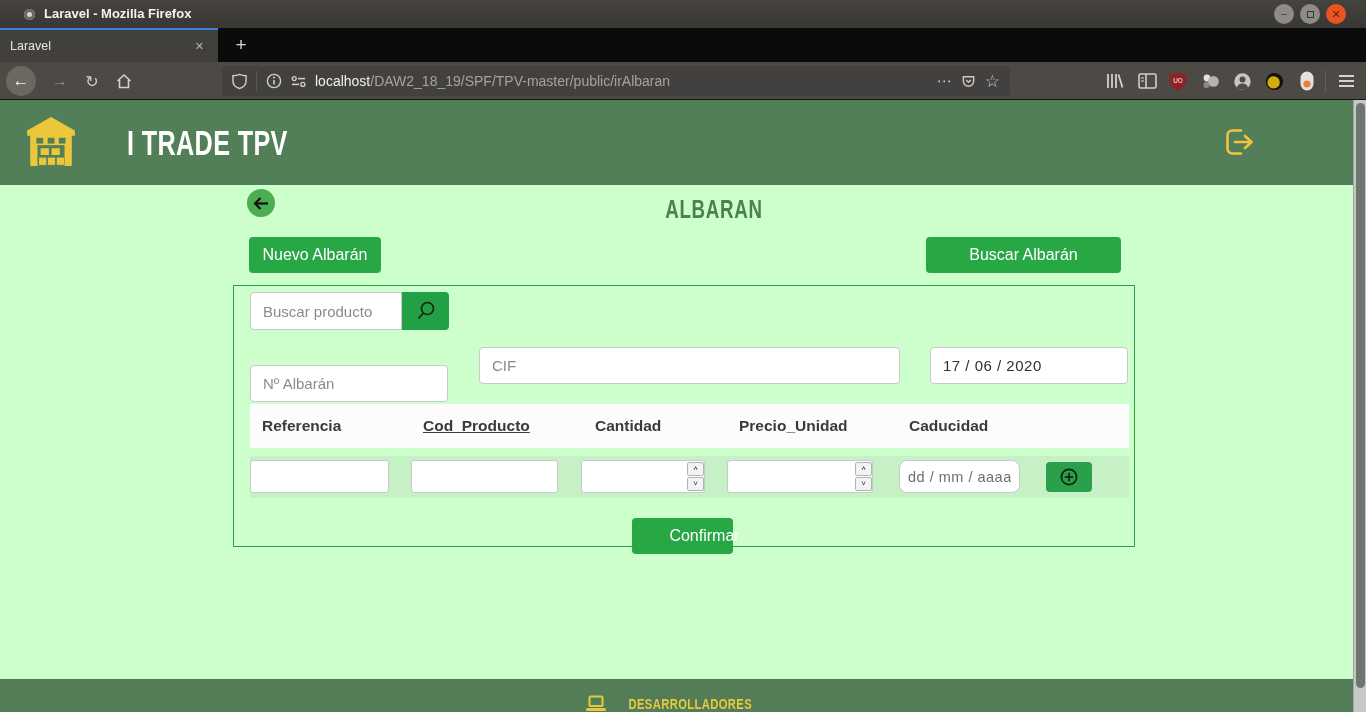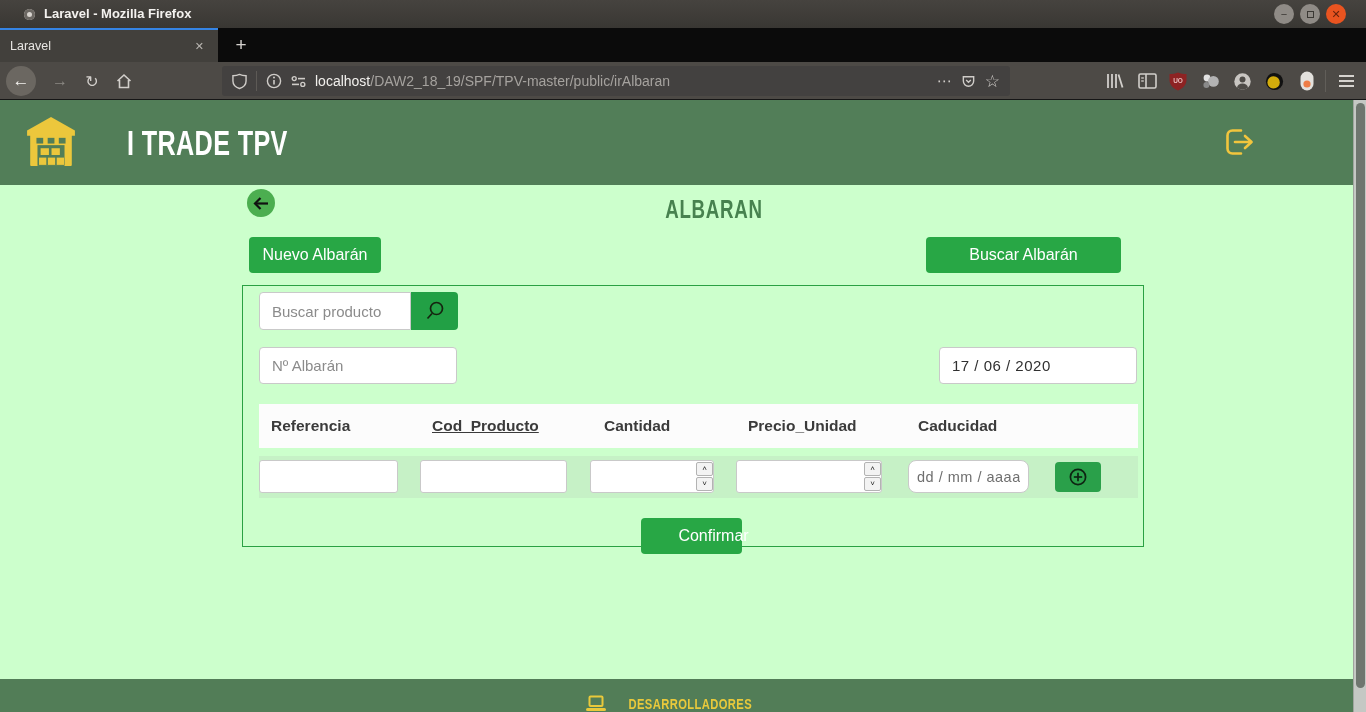--- a/index.html
+++ b/index.html
@@ -73,31 +73,31 @@
   .page-title { position:absolute; left:714px; top:94px; font-size:26px; font-weight:bold;
     color:#47824f; letter-spacing:1px; white-space:nowrap;
     transform:translateX(-50%) scaleX(0.72); }
 
   .btn { position:absolute; background:#28a745; color:#fff; border:none; border-radius:4px;
     font-family:inherit; font-size:16px; display:flex; align-items:center; justify-content:center; }
   .btn-nuevo   { left:249px; top:137px; width:132px; height:36px; }
   .btn-buscar  { left:926px; top:137px; width:195px; height:36px; }
 
   .panel { position:absolute; left:233px; top:185px; width:902px; height:262px;
-    border:1px solid #2aa143; background:#ccffcc;margin-left:9px; }
+    border:1px solid #2aa143; background:#ccffcc; }
 
   .inp { position:absolute; background:#fff; border:1px solid #c9c9c9; border-radius:4px;
     font-family:inherit; font-size:15px; color:#3c3c3c; padding:0 12px; outline:none; }
   .inp::placeholder { color:#8b8b8b; opacity:1; }
 
   .search-inp { left:16px; top:6px; width:152px; height:38px; border-radius:4px 0 0 4px; }
   .search-btn { left:168px; top:6px; width:47px; height:38px; background:#22a045; border:none;
     border-radius:0 4px 4px 0; display:flex; align-items:center; justify-content:center; }
 
-  .inp-nalb  { left:16px;  top:61px; width:198px; height:37px; }
+  .inp-nalb  { left:16px;  top:79px; width:198px; height:37px; }
   .inp-cif   { left:245px; top:61px; width:421px; height:37px; }
   .inp-fecha { left:696px; top:61px; width:198px; height:37px; color:#303030; letter-spacing:0.5px; }
 
   .thead { position:absolute; left:16px; top:118px; width:879px; height:44px; background:#fcfcfc;
     display:flex; align-items:center; }
   .th { font-size:15.5px; font-weight:bold; color:#3b3b3b; padding-left:12px; }
   .th:nth-child(1){ width:161px; } .th:nth-child(2){ width:172px;text-decoration:underline; }
   .th:nth-child(3){ width:144px; } .th:nth-child(4){ width:170px; }
   .th:nth-child(5){ width:232px; }
 
@@ -307,20 +307,21 @@
 
       <input class="inp search-inp" placeholder="Buscar producto" style="">
       <button class="search-btn abs">
         <svg width="24" height="24" viewBox="0 0 24 24">
           <circle cx="13.5" cy="9.5" r="6" fill="none" stroke="#15240f" stroke-width="1.7"></circle>
           <line x1="9" y1="14.5" x2="4.5" y2="19.5" stroke="#15240f" stroke-width="1.7"></line>
         </svg>
       </button>
 
       <input class="inp inp-nalb" placeholder="Nº Albarán" style="">
+      <input class="inp inp-cif" placeholder="CIF" style="">
       <input class="inp inp-fecha" value="17 / 06 / 2020" style="">
 
       <div class="thead">
         <div class="th">Referencia</div>
         <div class="th">Cod_Producto</div>
         <div class="th">Cantidad</div>
         <div class="th">Precio_Unidad</div>
         <div class="th">Caducidad</div>
       </div>
 

